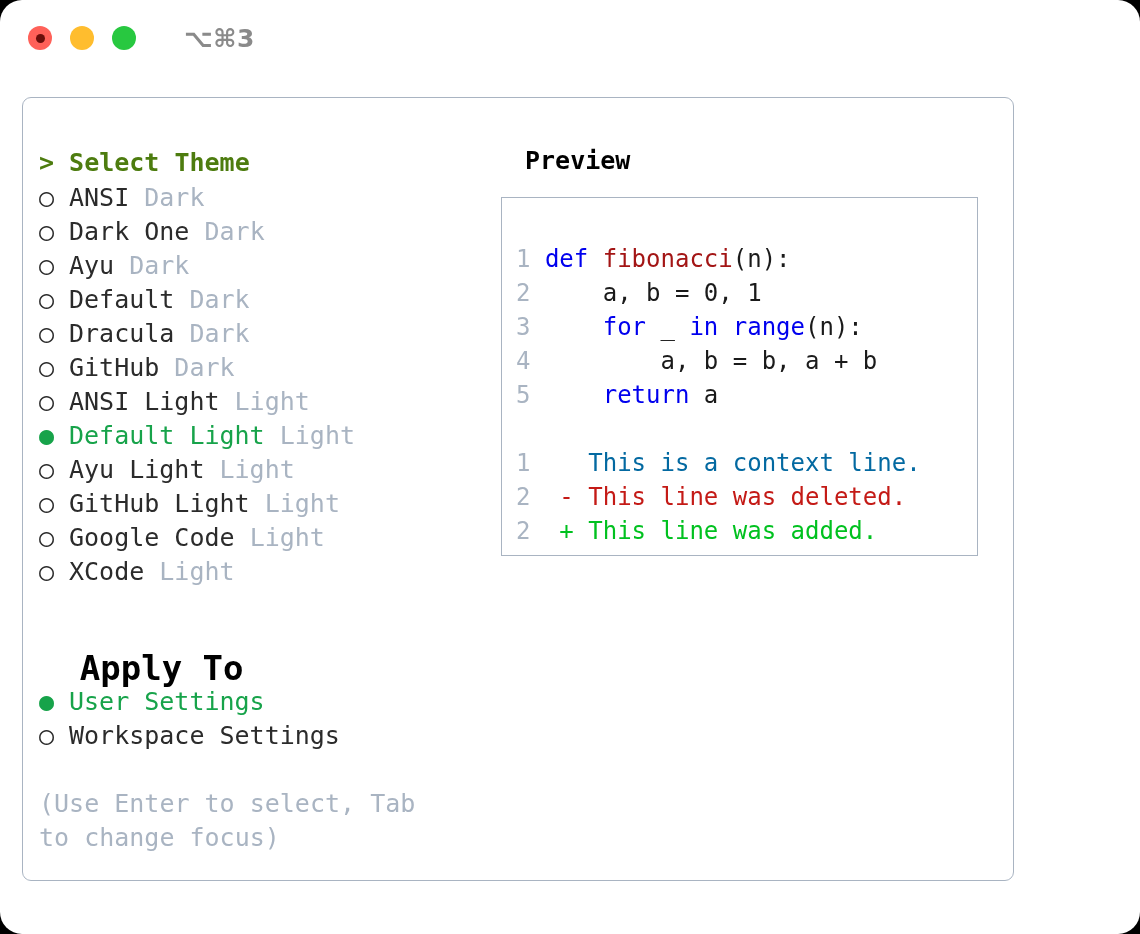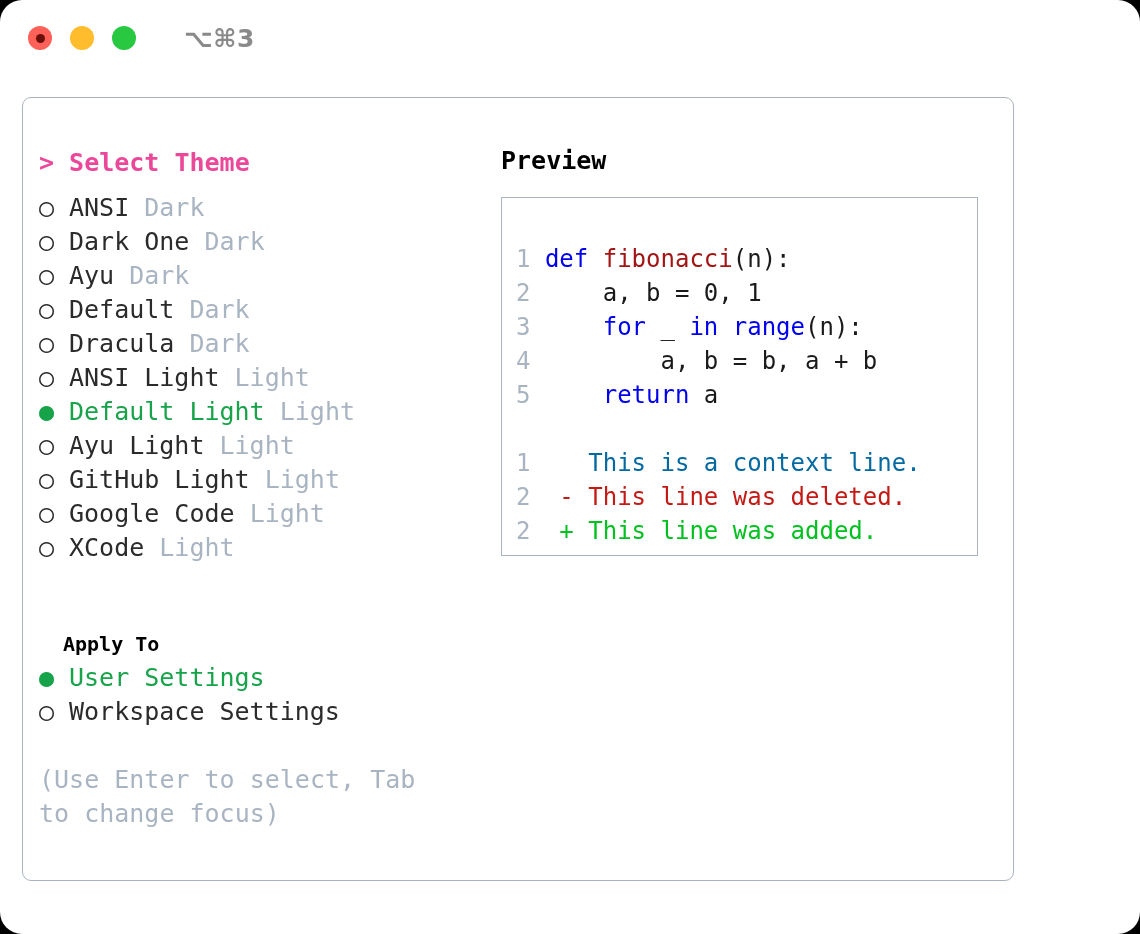--- a/index.html
+++ b/index.html
@@ -68,59 +68,60 @@
   }
   .col-right {
     flex: 1;
     padding: 48px 0 0 8px;
     box-sizing: border-box;
   }
   
   .heading {
     font-size: 25px;
     font-weight: bold;
-    color: #ec4899;
-    white-space: pre;
-    line-height: 34px;
-    margin-bottom: 11px;
+    color: #4d7c0f;
+    white-space: pre;
+    line-height: 34px;
+    margin-bottom: 1px;
   }
   .opt {
     font-size: 25px;
     line-height: 34px;
     color: #2B2B2B;
     white-space: pre;
     display: block;
   }
   .opt .marker { display: inline-block; width: 1.2em; }
   .opt.selected { color: #17A34A; }
   .opt.selected .marker { color: #17A34A; }
   .tag { color: #A9B4C2; }
   .section-gap { height: 62px; }
   .subheading {
-    font-size: 20px;
+    font-size: 34px;
     font-weight: bold;
     color: #000000;
     white-space: pre;
     line-height: 34px;
     padding-left: 1.2em;
   }
   .hint {
     margin-top: 34px;
     font-size: 25px;
     line-height: 34px;
     color: #A9B4C2;
     width: 400px;
     white-space: pre-wrap;
   }
   
   .preview-title {
     font-size: 25px;
     font-weight: bold;
     color: #000000;
     margin-bottom: 22px;
+    margin-left: 24px;
   }
   .preview-box {
     width: 477px;
     height: 359px;
     border: 1.6px solid #A9B4C2;
     box-sizing: border-box;
     padding: 44px 0 0 14px;
   }
   .cline {
     font-size: 24px;
@@ -157,20 +158,21 @@
     <div class="col-left">
 
       <div class="heading">&gt; Select Theme</div>
 
       <div id="theme-options">
           <div class="opt"><span class="marker">○</span><span>ANSI</span><span class="tag"> Dark</span></div>
           <div class="opt"><span class="marker">○</span><span>Dark One</span><span class="tag"> Dark</span></div>
           <div class="opt"><span class="marker">○</span><span>Ayu</span><span class="tag"> Dark</span></div>
           <div class="opt"><span class="marker">○</span><span>Default</span><span class="tag"> Dark</span></div>
           <div class="opt"><span class="marker">○</span><span>Dracula</span><span class="tag"> Dark</span></div>
+          <div class="opt"><span class="marker">○</span><span>GitHub</span><span class="tag"> Dark</span></div>
           <div class="opt"><span class="marker">○</span><span>ANSI Light</span><span class="tag"> Light</span></div>
           <div class="opt selected"><span class="marker">●</span><span>Default Light</span><span class="tag"> Light</span></div>
           <div class="opt"><span class="marker">○</span><span>Ayu Light</span><span class="tag"> Light</span></div>
           <div class="opt"><span class="marker">○</span><span>GitHub Light</span><span class="tag"> Light</span></div>
           <div class="opt"><span class="marker">○</span><span>Google Code</span><span class="tag"> Light</span></div>
           <div class="opt"><span class="marker">○</span><span>XCode</span><span class="tag"> Light</span></div>
         </div>
 
       <div class="section-gap"></div>
 

